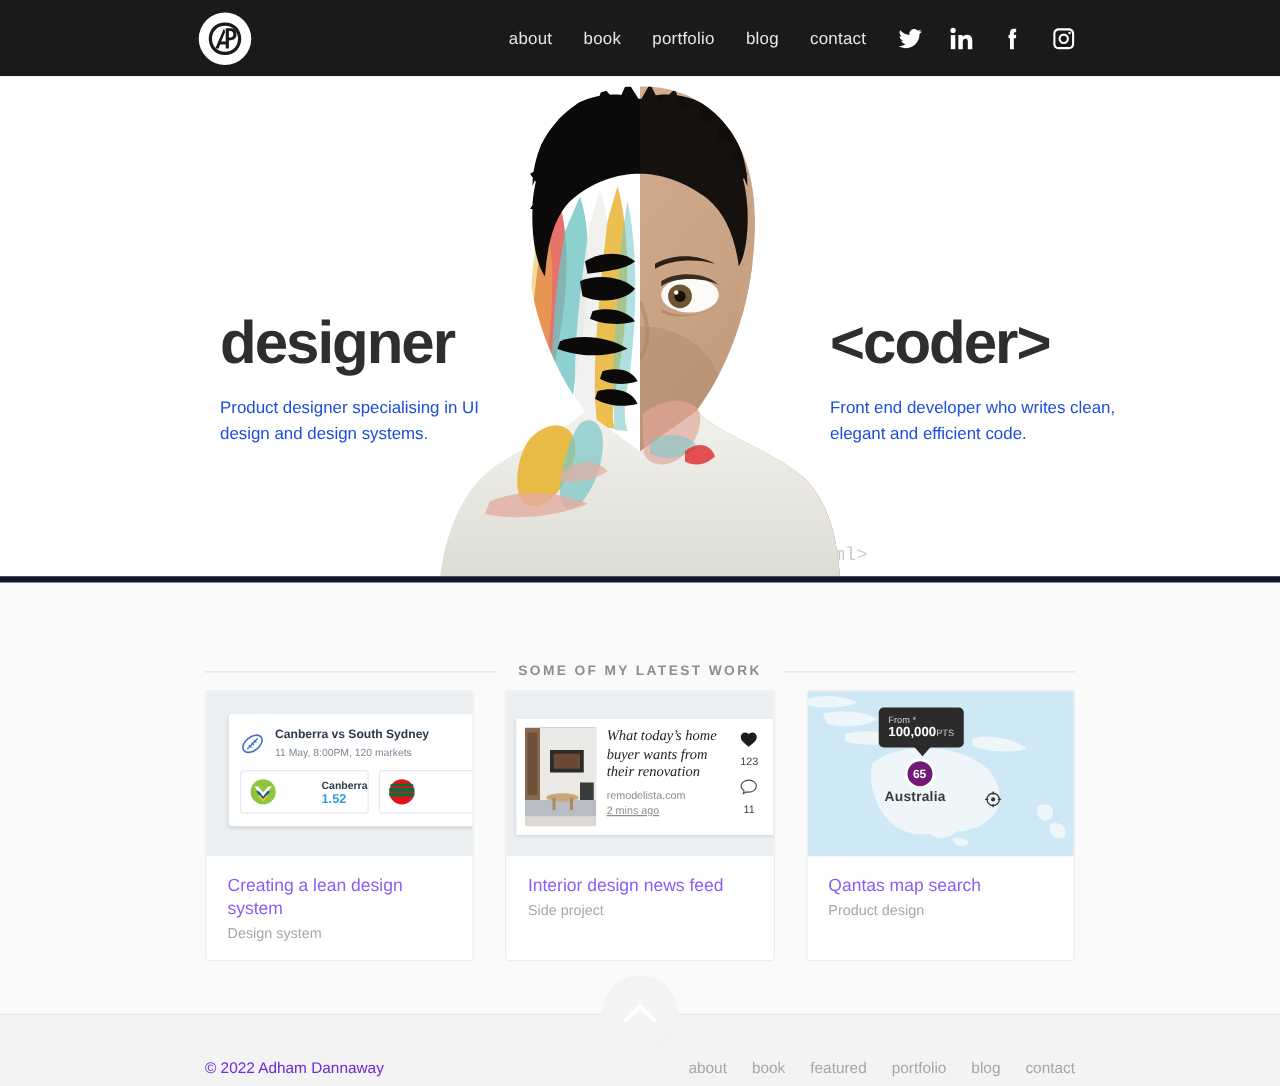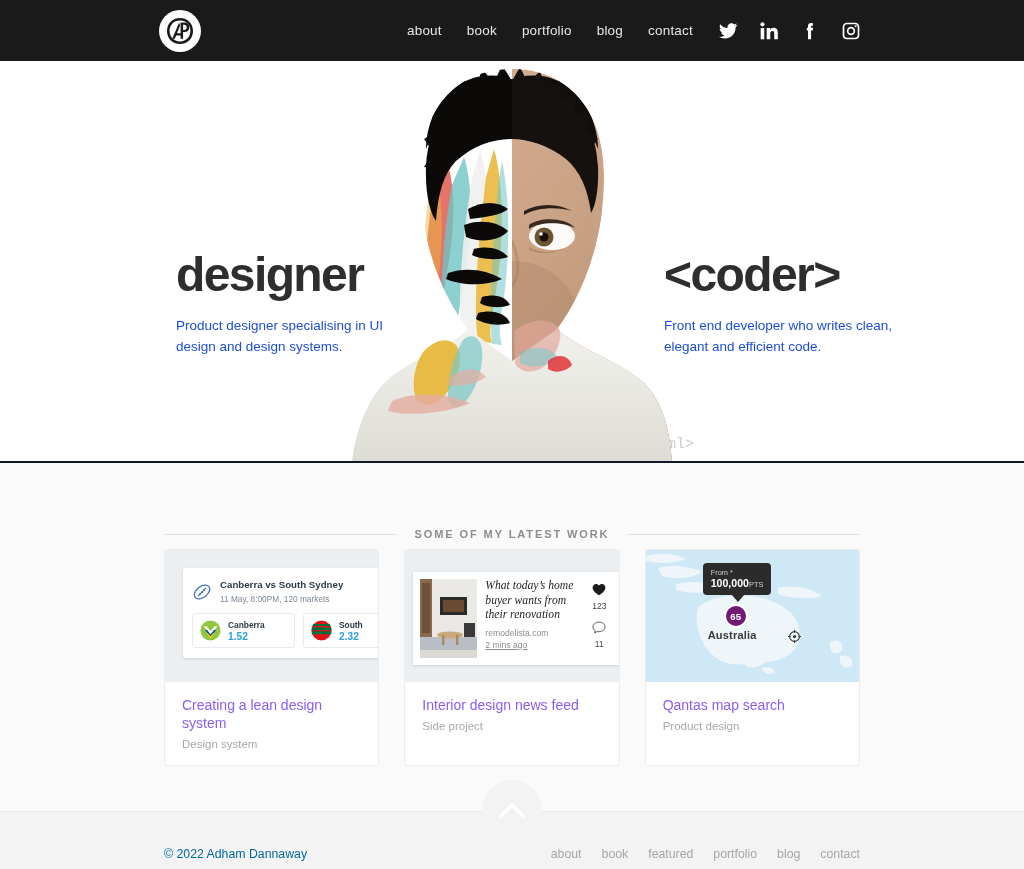--- a/index.html
+++ b/index.html
@@ -77,21 +77,21 @@
   }
   .hero-p {
     margin-top: 17px; font-size: 13.5px; color: #1d4ed8; line-height: 1.55;
   }
 
   
   .work {
     position: absolute; top: 461px; left: 0;
     width: 1024px; height: 350px;
     background: #fafafa;
-    border-top: 2px solid #0f172a;
+    border-top: 5px solid #0f172a;
   }
   .work-title-row {
     position: absolute; top: 65px; left: 164px; width: 696px;
     display: flex; align-items: center; gap: 18px;
   }
   .work-title-row .rule { flex: 1; height: 1px; background: #e2e2e2; }
   .work-title {
     font-size: 11px; letter-spacing: 1.9px; color: #8d8d8d; font-weight: bold;
     white-space: nowrap;
   }
@@ -121,21 +121,21 @@
     padding: 9px 0 10px 0;
   }
   .bet-head { display: flex; align-items: flex-start; padding: 2px 10px 0 9px; gap: 8px; }
   .bet-ball { width: 20px; height: 20px; flex: 0 0 20px; margin-top: 3px; }
   .bet-title { font-size: 9.7px; font-weight: bold; color: #2b3a4a; line-height: 1.25; }
   .bet-sub { font-size: 8.3px; color: #7b8896; margin-top: 3px; }
   .bet-row { display: flex; gap: 8px; padding: 9px 0 0 9px; }
   .bet-tile {
     width: 103px; flex: 0 0 103px; height: 35px;
     border: 1px solid #e6eaee; border-radius: 3px;
-    display: flex; align-items: center; gap: 7px; padding-left: 7px;
+    display: flex; align-items: center; gap: 7px; padding-left: 7px; justify-content: space-between;
   }
   .bet-logo { width: 21px; height: 21px; border-radius: 50%; flex: 0 0 21px; }
   .bet-team { font-size: 8.4px; font-weight: bold; color: #2b3a4a; line-height: 1.2; }
   .bet-odds { font-size: 10.2px; font-weight: bold; color: #2a9fe0; margin-top: 1px; }
 
   
   .news {
     position: absolute; left: 8px; top: 22px; width: 206px;
     background: #fff; box-shadow: 0 1px 3px rgba(0,0,0,.13);
     display: flex; padding: 7px; gap: 8px;
@@ -192,21 +192,21 @@
 
   
   .footer {
     position: absolute; top: 811px; left: 0;
     width: 1024px; height: 58px;
     background: #f3f3f3;
     border-top: 1px solid #ececec;
   }
   .copyright {
     position: absolute; left: 164px; top: 35px;
-    font-size: 12.3px; color: #0369a1;
+    font-size: 12.3px; color: #6d28d9;
   }
   .nav-footer {
     position: absolute; right: 164px; top: 35px;
     display: flex; gap: 20px;
   }
   .nav-footer a { font-size: 12.3px; color: #a6a6a6; text-decoration: none; }
 </style>
 </head>
 <body>
 

